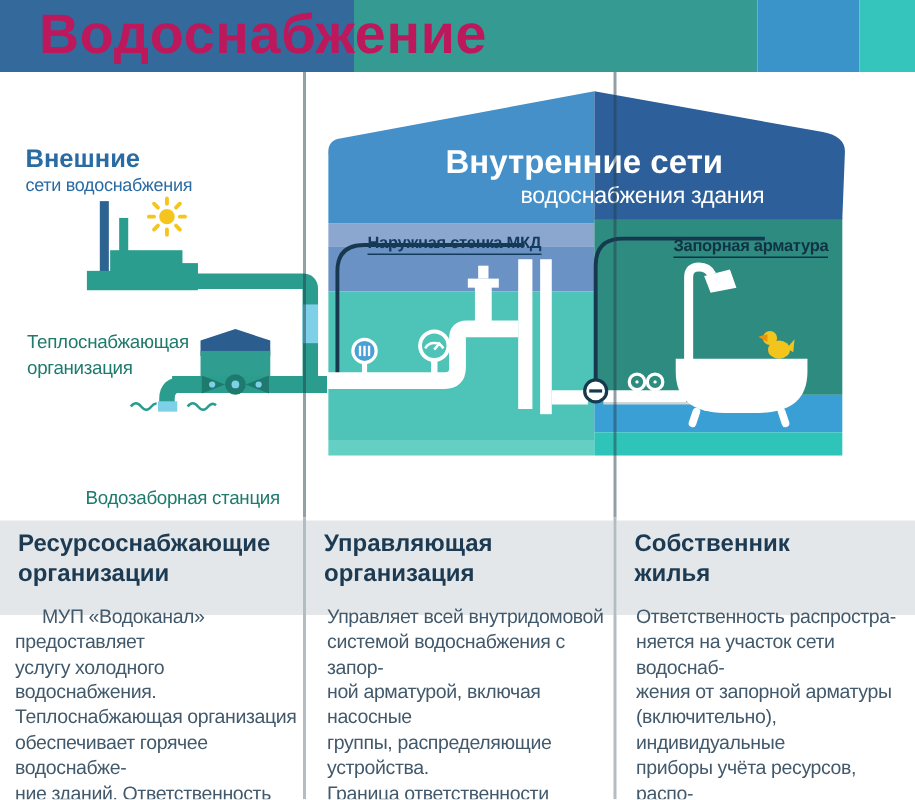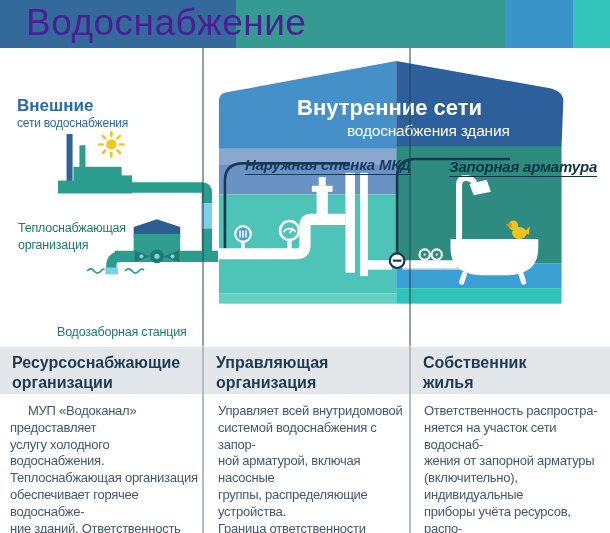--- a/index.html
+++ b/index.html
@@ -4,44 +4,44 @@
 <style>
   html,body{margin:0;padding:0;background:#fff;}
   #stage{
     position:relative;width:610px;height:533px;overflow:hidden;
     background:#fff;font-family:"Liberation Sans",sans-serif;
     -webkit-font-smoothing:antialiased;
   }
   
   .hdr-block{position:absolute;top:0;height:48px;}
   .hdr-title{
-    position:absolute;left:26px;top:2px;color:#4c1d95;font-size:37px;
-    font-weight:normal;letter-spacing:.5px;white-space:nowrap;z-index:3;
+    position:absolute;left:26px;top:2px;color:#be185d;font-size:37px;
+    font-weight:bold;letter-spacing:.5px;white-space:nowrap;z-index:3;
   }
   
   .ext-title{position:absolute;left:17px;top:97px;color:#2b6ba3;line-height:1;}
   .ext-title .big{font-size:17px;font-weight:bold;display:block;}
   .ext-title .sub{font-size:12px;display:block;margin-top:3px;letter-spacing:-.2px;}
   .int-title{position:absolute;left:297px;top:97px;color:#fff;line-height:1;z-index:4;}
   .int-title .big{font-size:22px;font-weight:bold;display:block;white-space:nowrap;}
   .int-title .sub{font-size:15.5px;display:block;margin-top:4px;margin-left:50px;white-space:nowrap;letter-spacing:-.2px;}
   .ptr-label{
-    position:absolute;font-size:15px;font-weight:bold;color:#143a5c;
-    border-bottom:1.5px solid #143a5c;padding-bottom:1px;z-index:4;white-space:nowrap;letter-spacing:-.2px;font-style:italic;
+    position:absolute;font-size:11px;font-weight:bold;color:#143a5c;
+    border-bottom:1.5px solid #143a5c;padding-bottom:1px;z-index:4;white-space:nowrap;letter-spacing:-.2px;
   }
   .ill-label{
     position:absolute;font-size:12.5px;color:#1d7a6c;line-height:1.35;
     white-space:pre-line;z-index:4;letter-spacing:-.2px;
   }
   
   .div-top{position:absolute;width:2px;top:48px;height:297px;background:rgba(35,66,80,.5);z-index:5;}
   .div-bot{position:absolute;width:2px;top:345px;height:188px;background:#b3bcc0;z-index:5;}
   
   .sec-head{
-    position:absolute;top:347px;height:47px;background:#e3e7e9;
+    position:absolute;top:347px;height:63px;background:#e3e7e9;
     color:#1c3a52;font-size:16px;font-weight:bold;line-height:20px;
     white-space:pre-line;box-sizing:border-box;padding:6px 0 0 12px;z-index:2;
   }
   .sec-body{
     position:absolute;top:403px;color:#42596b;font-size:13px;line-height:16.8px;
     white-space:pre-line;letter-spacing:-.25px;z-index:2;
   }
   .indent{ text-indent:18px; }
   svg{position:absolute;left:0;top:48px;z-index:1;}
 </style>

